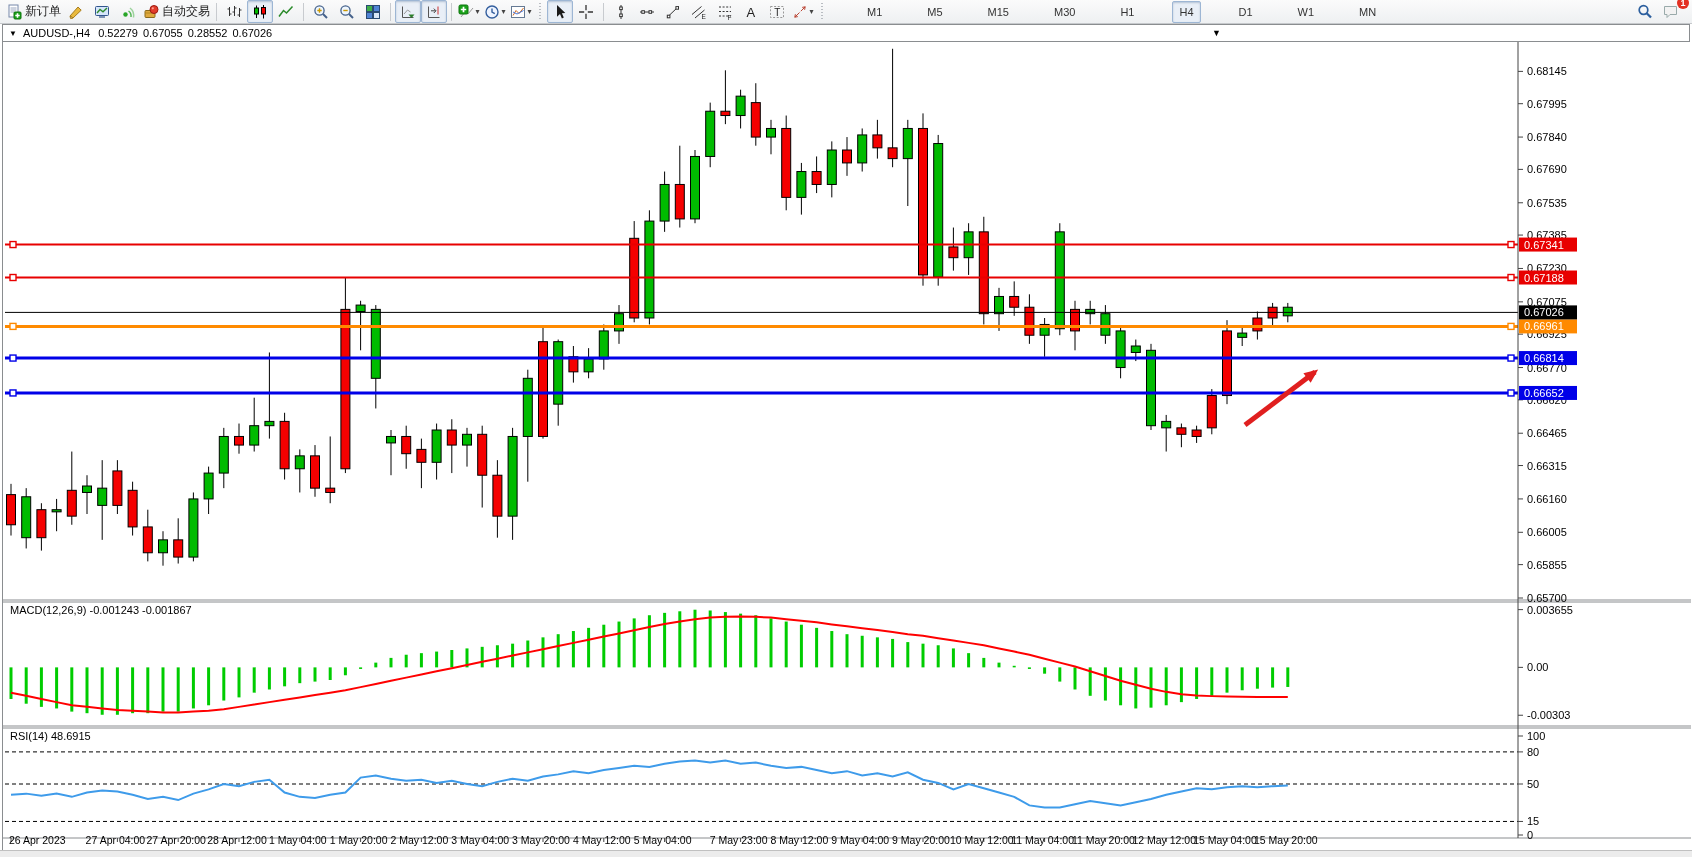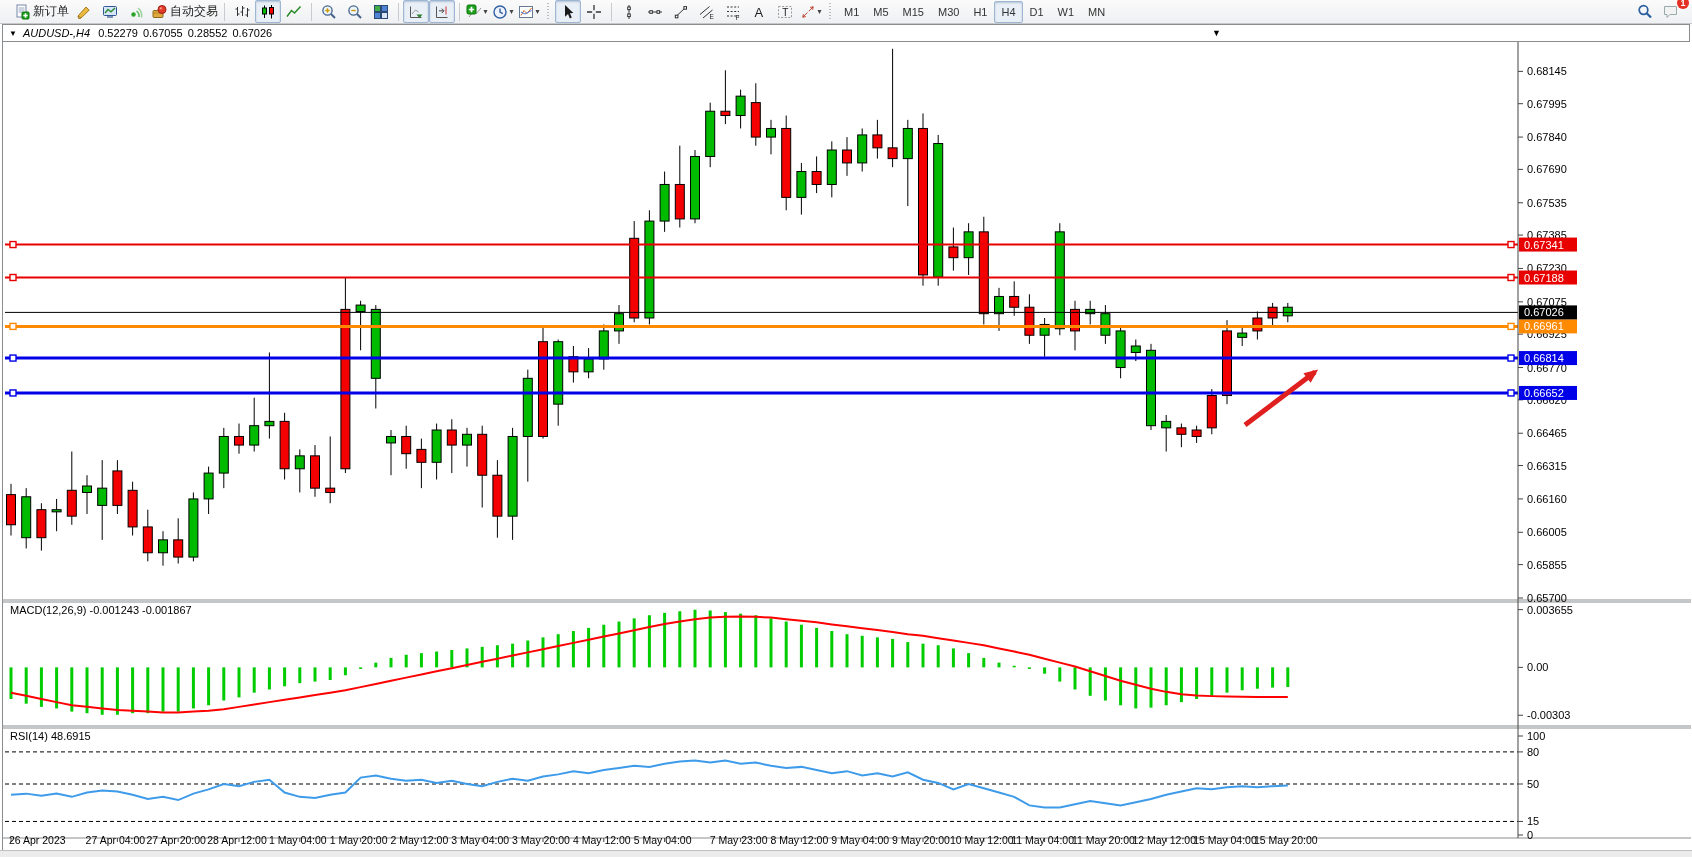--- a/index.html
+++ b/index.html
@@ -1,33 +1,33 @@
 <!DOCTYPE html>
 <html><head>
 <meta charset="utf-8">
 <style>
   html,body{margin:0;padding:0;background:#fff;}
   body{width:1692px;height:857px;overflow:hidden;font-family:"Liberation Sans",sans-serif;position:relative;}
   
-  #toolbar{position:absolute;left:0;top:0;width:1692px;height:24px;background:linear-gradient(#fbfbfb,#eef0f2);border-bottom:1px solid #c6c9cc;display:flex;align-items:center;padding-left:12px;box-sizing:border-box;}
+  #toolbar{position:absolute;left:0;top:0;width:1692px;height:24px;background:linear-gradient(#fbfbfb,#eef0f2);border-bottom:1px solid #c6c9cc;display:flex;align-items:center;padding-left:4px;box-sizing:border-box;}
   .tbtn{height:21px;min-width:22px;display:flex;align-items:center;justify-content:center;border:1px solid transparent;border-radius:2px;margin:0 0px;padding:0 1px;cursor:default;}
   .tbtn.active{background:#e9eff7;border:1px solid #9db6d4;box-shadow:inset 0 1px 2px rgba(80,110,150,.35);}
   .tbtn .cjk{font-size:12px;color:#222;margin-left:3px;white-space:nowrap;}
   .tb-sep{width:1px;height:18px;background:#c8cbcf;margin:0 4px;}
   .tb-grip{width:5px;height:18px;margin:0 4px;background:repeating-linear-gradient(#b9bdc2 0 1px,transparent 1px 3px);background-size:2px 100%;background-repeat:repeat-y;background-position:1px 0;}
   .dd{font-size:8px;color:#444;margin-left:1px;}
-  .tfbtn{height:20px;padding:0 6px;font-size:11px;color:#333;display:flex;align-items:center;border:1px solid transparent;border-radius:2px;}
+  .tfbtn{height:20px;padding:0 6px;font-size:11px;color:#333;display:flex;align-items:center;border:1px solid transparent;border-radius:2px;margin-left:31px;}
   .tfbtn.active{background:#e9eff7;border:1px solid #9db6d4;box-shadow:inset 0 1px 2px rgba(80,110,150,.35);font-weight:normal;}
   #tb-right{margin-left:auto;display:flex;align-items:center;margin-right:8px;}
   .badge{position:absolute;top:-4px;right:-6px;background:#e33022;color:#fff;border-radius:8px;font-size:9px;min-width:12px;height:12px;line-height:12px;text-align:center;font-weight:bold;}
   
   #chartwin{position:absolute;left:2px;top:24px;width:1688px;height:826px;border:1px solid #8a8d90;background:#fff;box-sizing:border-box;}
   #titlebar{position:absolute;left:0;top:0;width:100%;height:16px;background:#fff;border-bottom:1px solid #8a8d90;font-size:11px;color:#000;display:flex;align-items:center;}
   #titlebar .tri{font-size:8px;margin:0 6px 0 6px;color:#000;}
-  #titlebar .t{margin-right:8px;font-style:italic;}
+  #titlebar .t{margin-right:8px;}
   #titlebar .q{margin-right:5px;}
   #shiftmark{position:absolute;left:1209px;top:3px;font-size:9px;color:#000;}
   #chartsvg{position:absolute;left:0;top:17px;}
   #statusbar{position:absolute;left:0;top:850px;width:1692px;height:7px;background:#ececec;border-top:1px solid #c0c0c0;}
   svg text{font-family:"Liberation Sans",sans-serif;}
 </style>
 </head>
 <body>
 
 <div id="toolbar">

